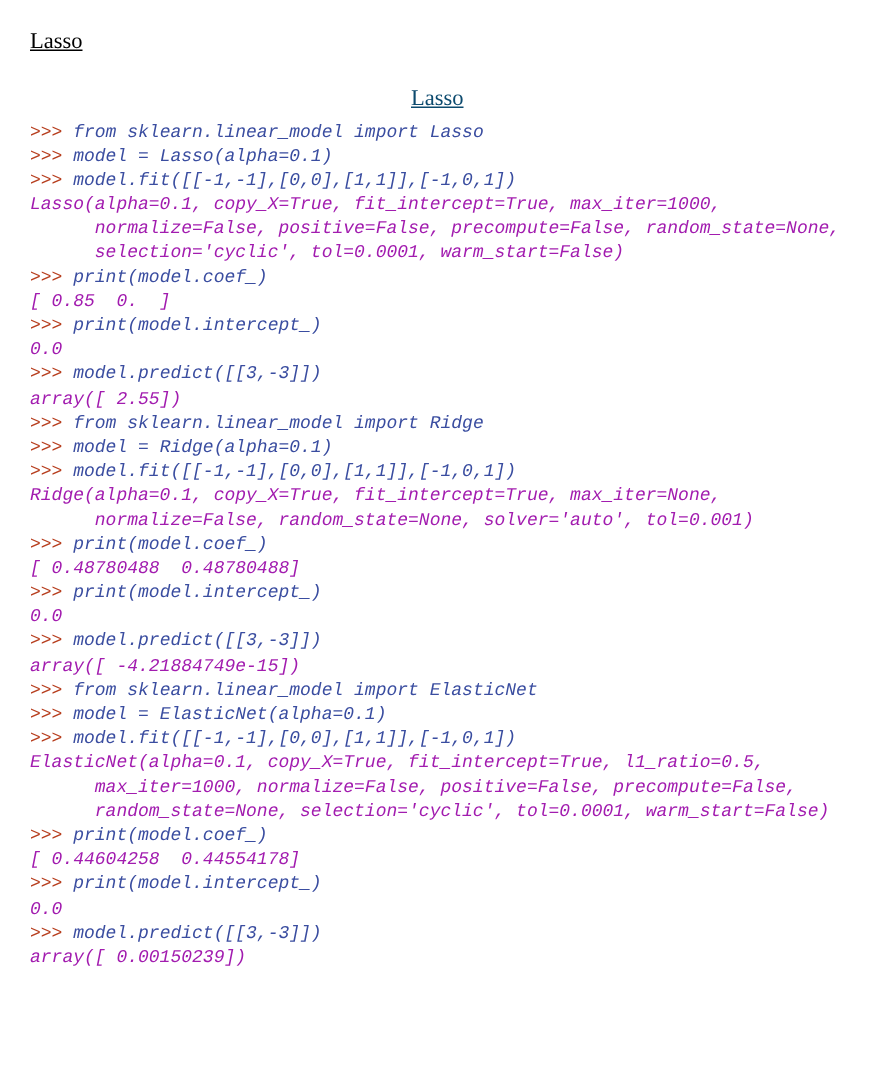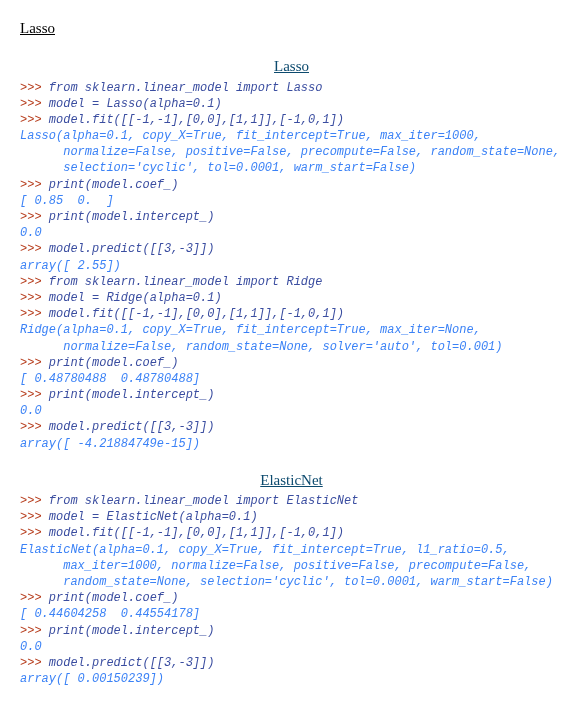--- a/index.html
+++ b/index.html
@@ -35,27 +35,26 @@
       font-size: 12px;
       font-style: italic;
     }
     .prompt {
       color: #B73E1E;
     }
     .input {
       color: #3A4DA0;
     }
     .output {
-      color: #3b82f6;
+      color: #a21caf;
     }
   </style>
 </head>
 <body>
 
 <div class="title">Lasso</div>
 
 <div id="sections-container">
     <div class="section-title">Lasso</div>
     <div class="code-block"><div><span class="prompt">&gt;&gt;&gt; </span><span class="input">from sklearn.linear_model import Lasso</span></div><div><span class="prompt">&gt;&gt;&gt; </span><span class="input">model = Lasso(alpha=0.1)</span></div><div><span class="prompt">&gt;&gt;&gt; </span><span class="input">model.fit([[-1,-1],[0,0],[1,1]],[-1,0,1])</span></div><div><span class="output">Lasso(alpha=0.1, copy_X=True, fit_intercept=True, max_iter=1000,</span></div><div><span class="output">      normalize=False, positive=False, precompute=False, random_state=None,</span></div><div><span class="output">      selection='cyclic', tol=0.0001, warm_start=False)</span></div><div><span class="prompt">&gt;&gt;&gt; </span><span class="input">print(model.coef_)</span></div><div><span class="output">[ 0.85  0.  ]</span></div><div><span class="prompt">&gt;&gt;&gt; </span><span class="input">print(model.intercept_)</span></div><div><span class="output">0.0</span></div><div><span class="prompt">&gt;&gt;&gt; </span><span class="input">model.predict([[3,-3]])</span></div><div><span class="output">array([ 2.55])</span></div></div>
     <div class="code-block"><div><span class="prompt">&gt;&gt;&gt; </span><span class="input">from sklearn.linear_model import Ridge</span></div><div><span class="prompt">&gt;&gt;&gt; </span><span class="input">model = Ridge(alpha=0.1)</span></div><div><span class="prompt">&gt;&gt;&gt; </span><span class="input">model.fit([[-1,-1],[0,0],[1,1]],[-1,0,1])</span></div><div><span class="output">Ridge(alpha=0.1, copy_X=True, fit_intercept=True, max_iter=None,</span></div><div><span class="output">      normalize=False, random_state=None, solver='auto', tol=0.001)</span></div><div><span class="prompt">&gt;&gt;&gt; </span><span class="input">print(model.coef_)</span></div><div><span class="output">[ 0.48780488  0.48780488]</span></div><div><span class="prompt">&gt;&gt;&gt; </span><span class="input">print(model.intercept_)</span></div><div><span class="output">0.0</span></div><div><span class="prompt">&gt;&gt;&gt; </span><span class="input">model.predict([[3,-3]])</span></div><div><span class="output">array([ -4.21884749e-15])</span></div></div>
-    <div class="section-title">ElasticNet</div>
     <div class="code-block"><div><span class="prompt">&gt;&gt;&gt; </span><span class="input">from sklearn.linear_model import ElasticNet</span></div><div><span class="prompt">&gt;&gt;&gt; </span><span class="input">model = ElasticNet(alpha=0.1)</span></div><div><span class="prompt">&gt;&gt;&gt; </span><span class="input">model.fit([[-1,-1],[0,0],[1,1]],[-1,0,1])</span></div><div><span class="output">ElasticNet(alpha=0.1, copy_X=True, fit_intercept=True, l1_ratio=0.5,</span></div><div><span class="output">      max_iter=1000, normalize=False, positive=False, precompute=False,</span></div><div><span class="output">      random_state=None, selection='cyclic', tol=0.0001, warm_start=False)</span></div><div><span class="prompt">&gt;&gt;&gt; </span><span class="input">print(model.coef_)</span></div><div><span class="output">[ 0.44604258  0.44554178]</span></div><div><span class="prompt">&gt;&gt;&gt; </span><span class="input">print(model.intercept_)</span></div><div><span class="output">0.0</span></div><div><span class="prompt">&gt;&gt;&gt; </span><span class="input">model.predict([[3,-3]])</span></div><div><span class="output">array([ 0.00150239])</span></div></div>
   </div>
 
 </body></html>

